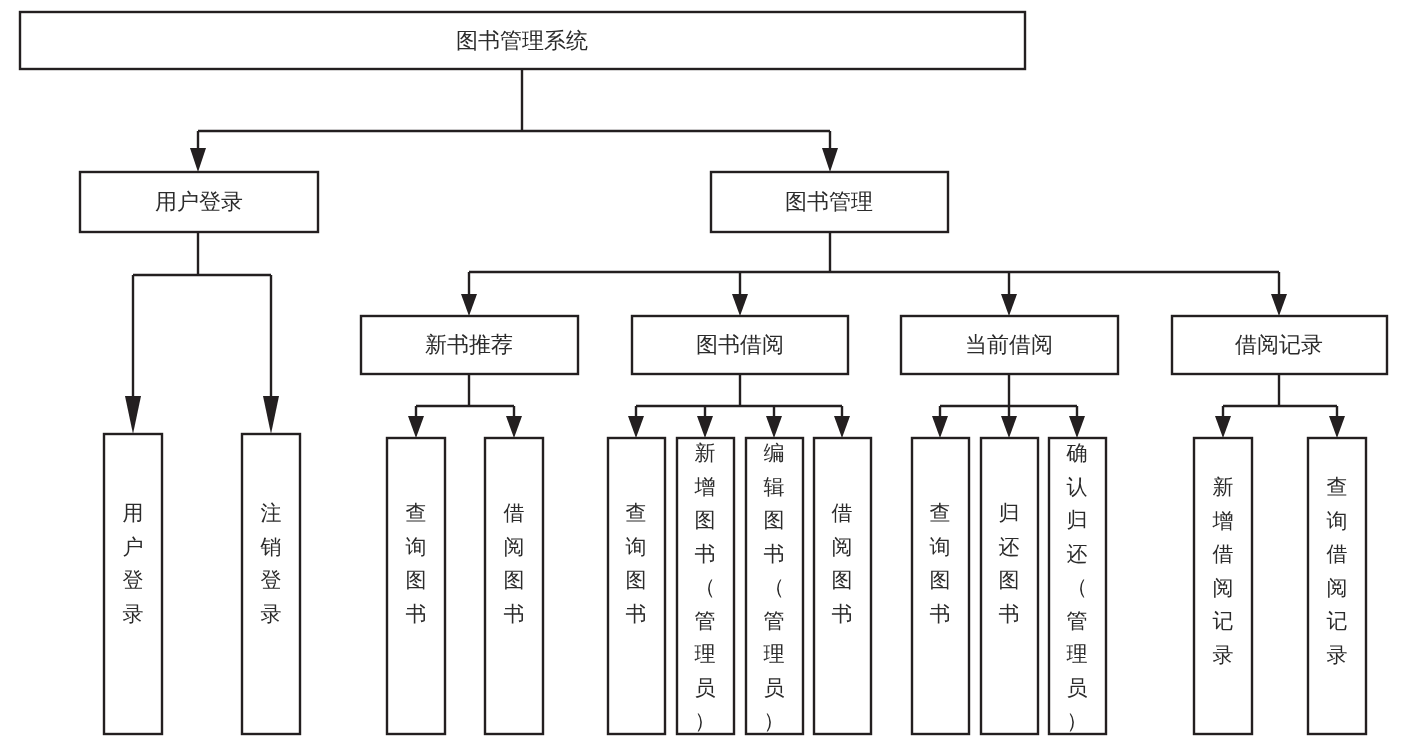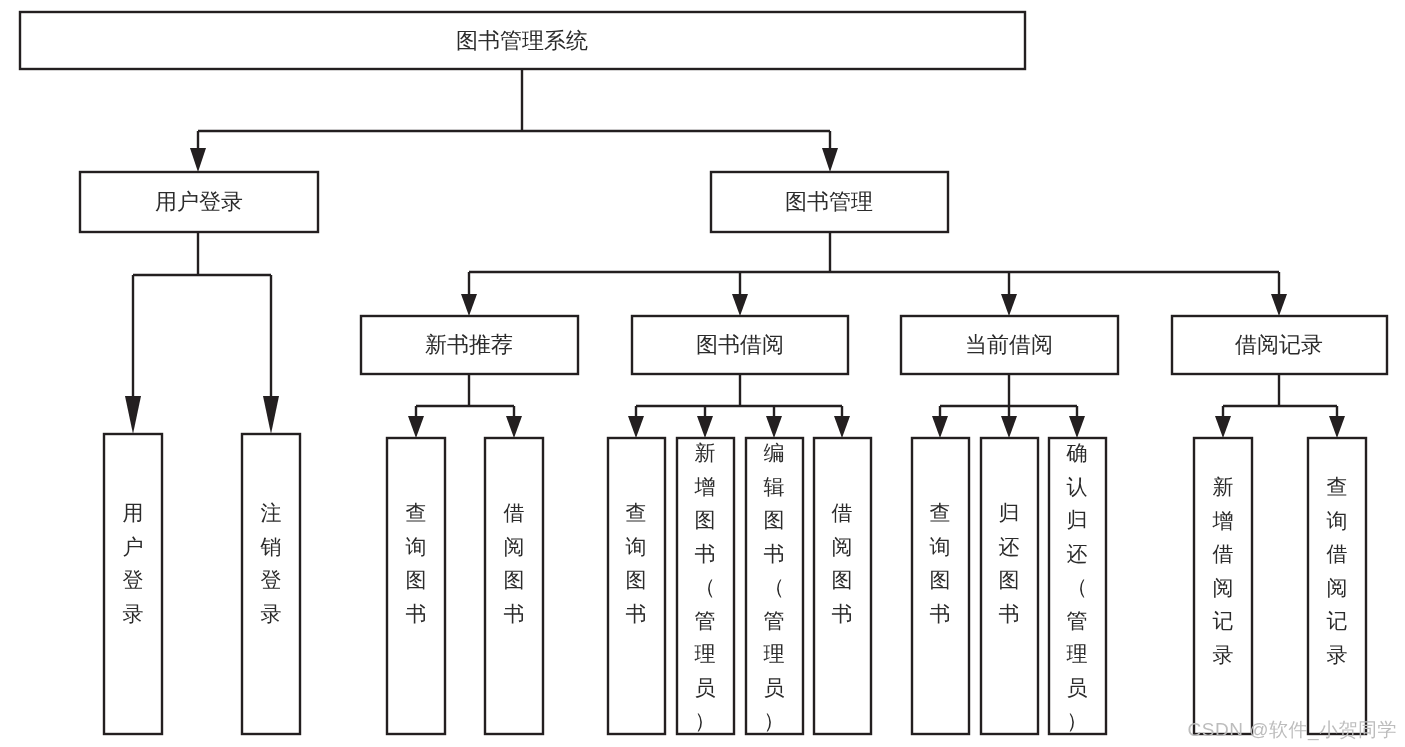--- a/index.html
+++ b/index.html
@@ -216,14 +216,13 @@
     <g>
       <rect class="node-box" x="1194" y="438" width="58" height="296"></rect>
       <text class="leaf-label vtext" x="1223" y="494"><tspan x="1223" y="494">新</tspan><tspan x="1223" y="527.5">增</tspan><tspan x="1223" y="561">借</tspan><tspan x="1223" y="594.5">阅</tspan><tspan x="1223" y="628">记</tspan><tspan x="1223" y="661.5">录</tspan></text>
     </g>
     <g>
       <rect class="node-box" x="1308" y="438" width="58" height="296"></rect>
       <text class="leaf-label vtext" x="1337" y="494"><tspan x="1337" y="494">查</tspan><tspan x="1337" y="527.5">询</tspan><tspan x="1337" y="561">借</tspan><tspan x="1337" y="594.5">阅</tspan><tspan x="1337" y="628">记</tspan><tspan x="1337" y="661.5">录</tspan></text>
     </g>
   </svg>
 
-  <div class="watermark">CSDN @软件_小贺同学</div>
 </div>
 
 </body></html>

